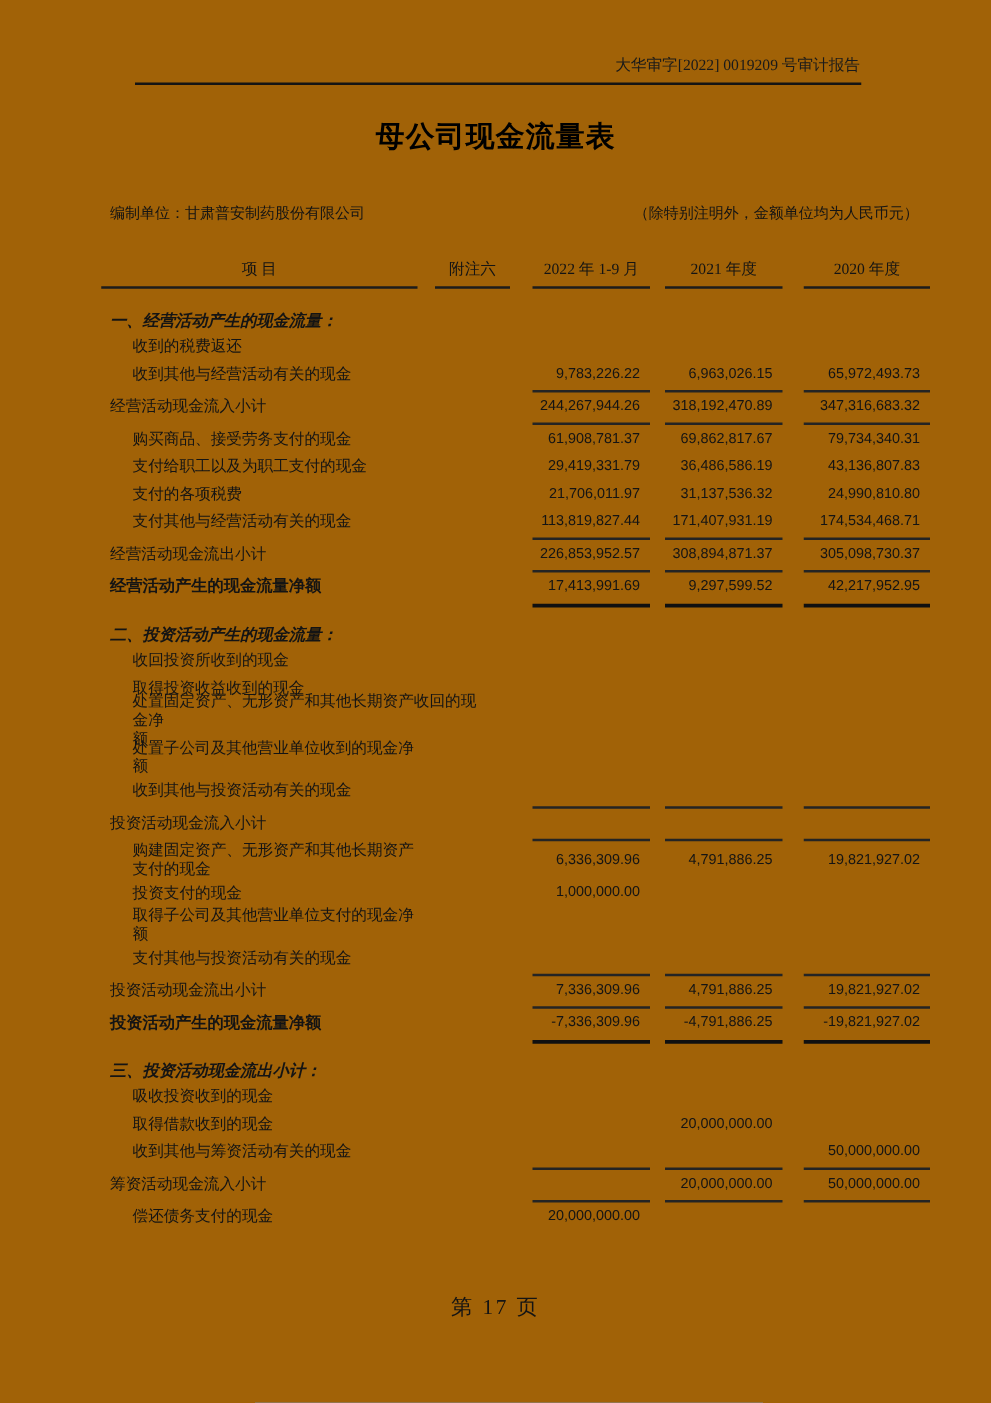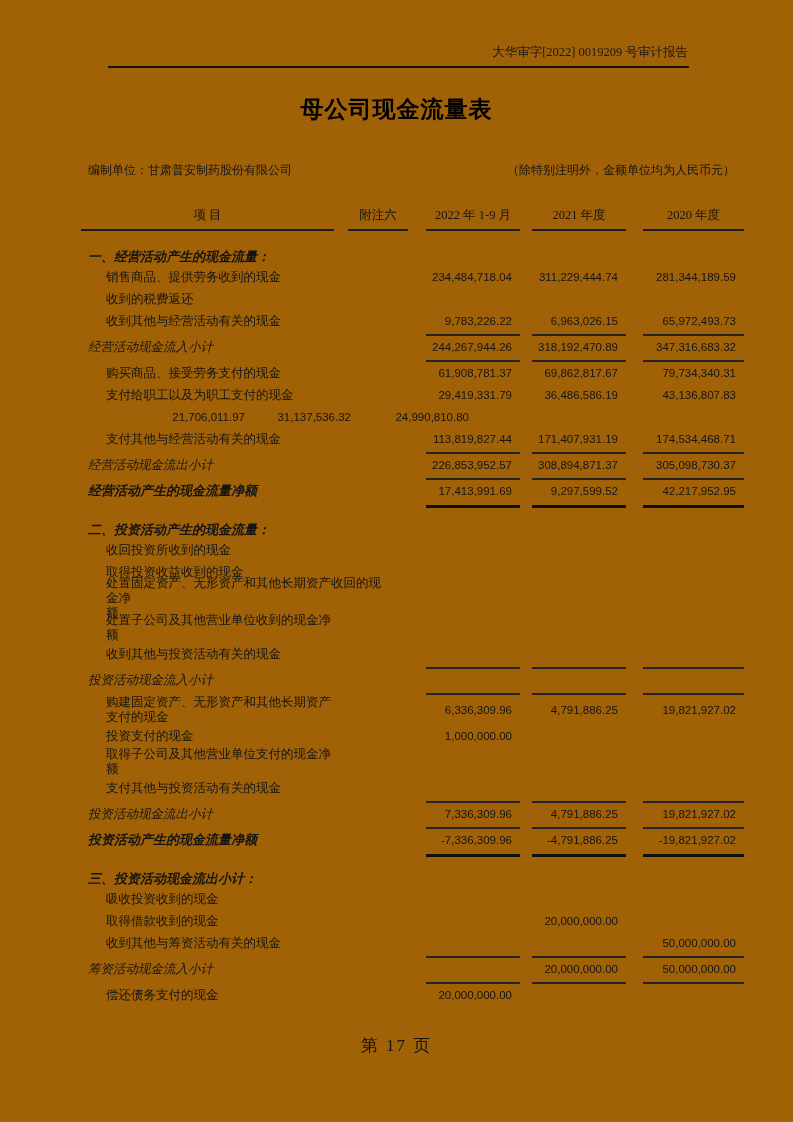--- a/index.html
+++ b/index.html
@@ -45,21 +45,21 @@
     padding-bottom:5px; font-size:12.5px;
   }
   .label { font-size:12.5px; }
   .amount {
     font-family:"Liberation Sans","DejaVu Sans",sans-serif;
     font-size:11.5px; text-align:right; padding-right:8px;
     white-space:nowrap;
   }
   .item, .subtotal, .net { height:22px; align-items:center; }
   .item .label { padding-left:25px; white-space:nowrap; }
-  .subtotal .label, .net .label { padding-left:7px; white-space:nowrap;font-style:italic; }
+  .subtotal .label, .net .label { padding-left:7px; white-space:nowrap; }
   .section {
     height:27px; margin-top:4px; align-items:flex-end;
     font-weight:bold;
     font-family:"Liberation Sans","DejaVu Sans",sans-serif;
     font-style:italic;
   }
   .section .label { padding-left:7px; font-size:13px; white-space:nowrap; }
   .net { font-weight:bold; }
   .net .label { font-family:"Liberation Sans","DejaVu Sans",sans-serif; font-size:13px; }
   .net .amount { font-weight:normal; }
@@ -95,27 +95,20 @@
         <div class="cell c5">2020 年度</div>
       </div>
       <div class="trow section">
         <div class="c1 label">一、经营活动产生的现金流量：</div>
         <div class="c2"></div>
         <div class="c3 amount"></div>
         <div class="c4 amount"></div>
         <div class="c5 amount"></div>
       </div>
       <div class="trow item">
-        <div class="c1 label">销售商品、提供劳务收到的现金</div>
-        <div class="c2"></div>
-        <div class="c3 amount">234,484,718.04</div>
-        <div class="c4 amount">311,229,444.74</div>
-        <div class="c5 amount">281,344,189.59</div>
-      </div>
-      <div class="trow item">
         <div class="c1 label">收到的税费返还</div>
         <div class="c2"></div>
         <div class="c3 amount"></div>
         <div class="c4 amount"></div>
         <div class="c5 amount"></div>
       </div>
       <div class="trow item">
         <div class="c1 label">收到其他与经营活动有关的现金</div>
         <div class="c2"></div>
         <div class="c3 amount">9,783,226.22</div>
@@ -151,20 +144,21 @@
         <div class="c5 amount">79,734,340.31</div>
       </div>
       <div class="trow item">
         <div class="c1 label">支付给职工以及为职工支付的现金</div>
         <div class="c2"></div>
         <div class="c3 amount">29,419,331.79</div>
         <div class="c4 amount">36,486,586.19</div>
         <div class="c5 amount">43,136,807.83</div>
       </div>
       <div class="trow item">
+        <div class="c1 label">支付的各项税费</div>
         <div class="c2"></div>
         <div class="c3 amount">21,706,011.97</div>
         <div class="c4 amount">31,137,536.32</div>
         <div class="c5 amount">24,990,810.80</div>
       </div>
       <div class="trow item">
         <div class="c1 label">支付其他与经营活动有关的现金</div>
         <div class="c2"></div>
         <div class="c3 amount">113,819,827.44</div>
         <div class="c4 amount">171,407,931.19</div>

